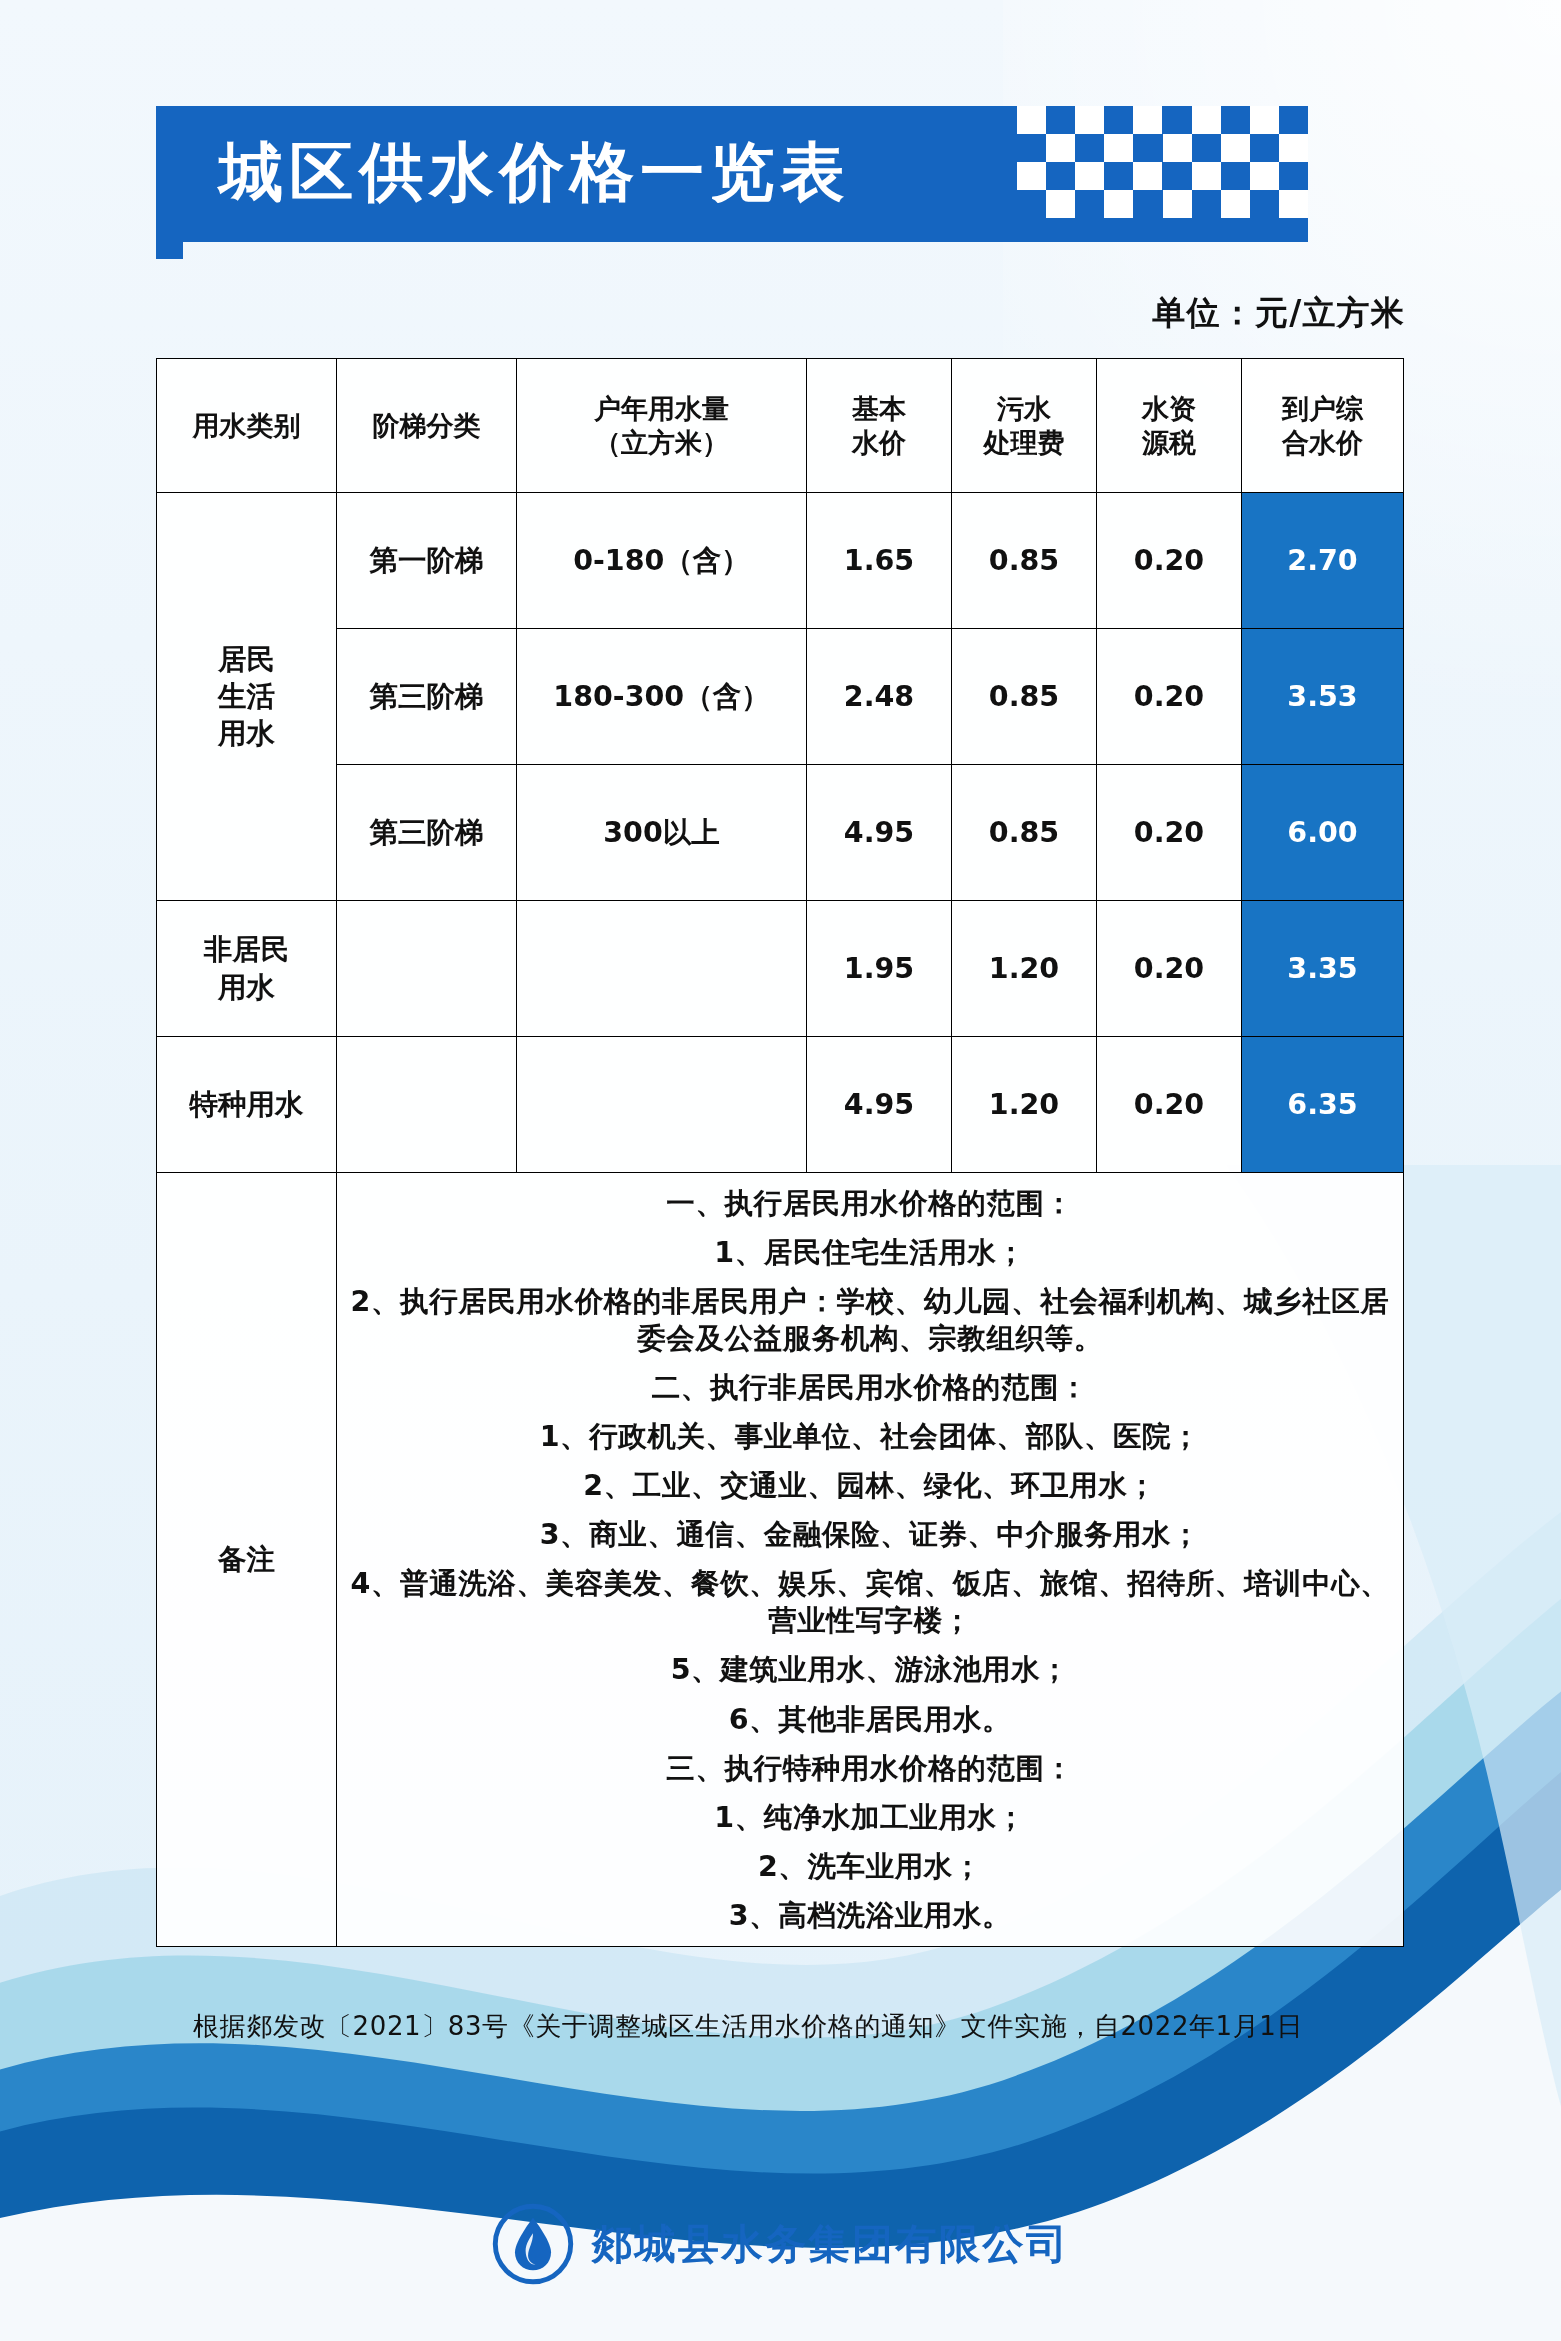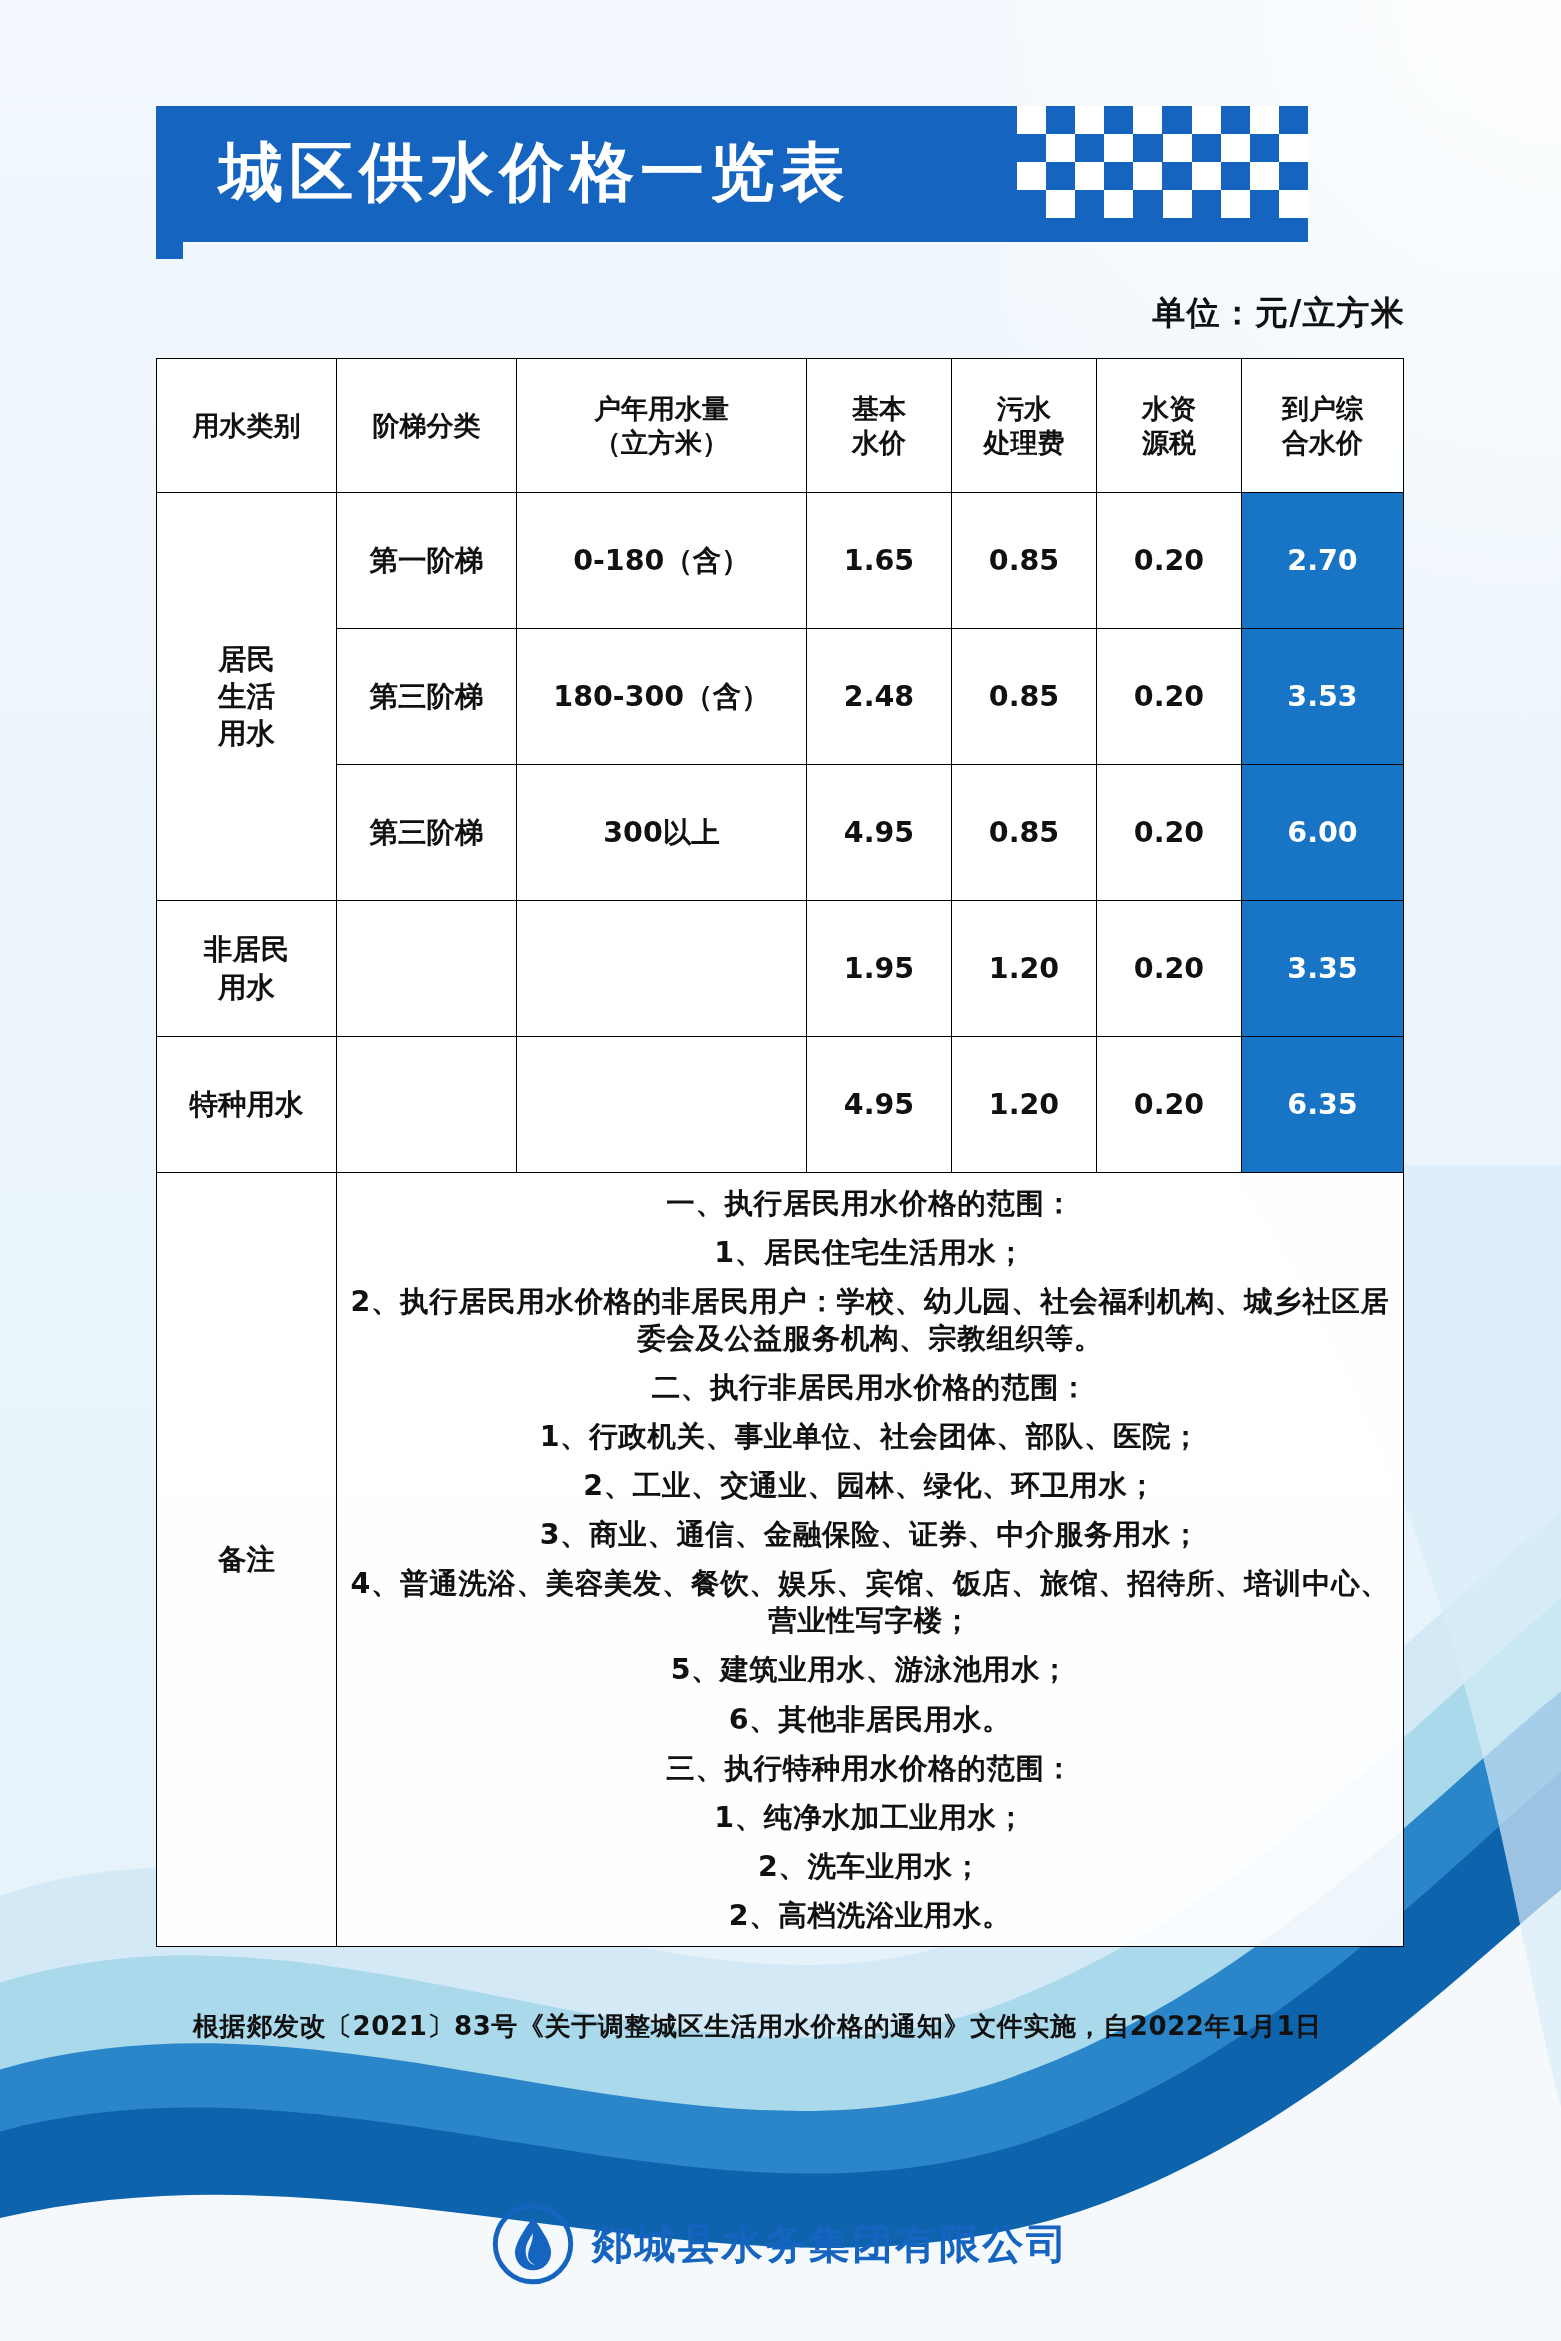--- a/index.html
+++ b/index.html
@@ -160,21 +160,21 @@
   }
 
   
   .footnote {
     position: absolute;
     left: 156px;
     top: 2006px;
     width: 1247px;
     font-size: 26px;
     line-height: 1.6;
-    font-weight: bold;
+    font-weight: normal;
     color: #111111;
     letter-spacing: 0.6px;
   }
   .footnote p { margin: 0; }
   .footnote p.first { text-indent: 37px; }
 
   
   .brand {
     position: absolute;
     left: 0;
@@ -325,21 +325,21 @@
             <p>二、执行非居民用水价格的范围：</p>
             <p>1、行政机关、事业单位、社会团体、部队、医院；</p>
             <p>2、工业、交通业、园林、绿化、环卫用水；</p>
             <p>3、商业、通信、金融保险、证券、中介服务用水；</p>
             <p>4、普通洗浴、美容美发、餐饮、娱乐、宾馆、饭店、旅馆、招待所、培训中心、营业性写字楼；</p>
             <p>5、建筑业用水、游泳池用水；</p>
             <p>6、其他非居民用水。</p>
             <p>三、执行特种用水价格的范围：</p>
             <p>1、纯净水加工业用水；</p>
             <p>2、洗车业用水；</p>
-            <p>2、高档洗浴业用水。</p>
+            <p>3、高档洗浴业用水。</p>
           </td>
         </tr>
       </tbody>
     </table>
   </div>
 
   <div class="footnote">
     <p class="first">根据郯发改〔2021〕83号《关于调整城区生活用水价格的通知》文件实施，自2022年1月1日</p>
   </div>
 

